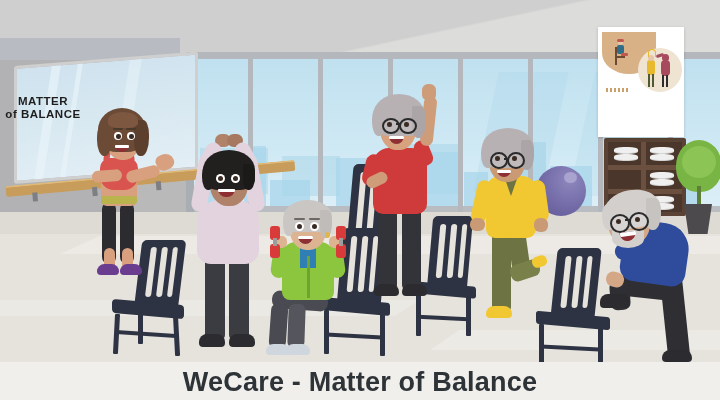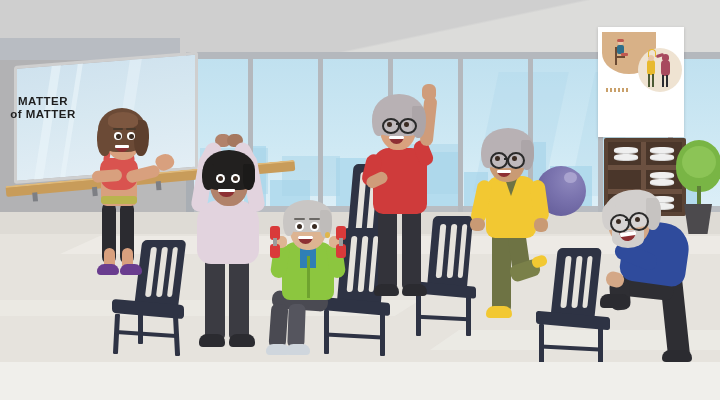--- a/index.html
+++ b/index.html
@@ -204,21 +204,21 @@
   <div class="pfig" style="left:648px;top:49px;width:6px;height:7px;border:1.6px solid #e8b92e;border-bottom:none;border-radius:5px 5px 0 0;background:transparent;"></div>
   <div class="pfig" style="left:648px;top:74px;width:2.4px;height:13px;background:#4d5a34;"></div>
   <div class="pfig" style="left:652px;top:74px;width:2.4px;height:13px;background:#4d5a34;"></div>
   <div class="pfig" style="left:661px;top:60px;width:9px;height:16px;background:#a84a5e;border-radius:4px;"></div>
   <div class="pfig" style="left:662px;top:54px;width:7px;height:7px;background:#a84a5e;border-radius:50% 50% 40% 40%;"></div>
   <div class="pfig" style="left:656px;top:54px;width:8px;height:3px;background:#a84a5e;border-radius:2px;transform:rotate(-18deg);"></div>
   <div class="pfig" style="left:662px;top:75px;width:2.4px;height:12px;background:#2b2b30;"></div>
   <div class="pfig" style="left:666px;top:75px;width:2.4px;height:12px;background:#2b2b30;"></div>
   <div class="abs" id="poster-dots"></div>
   <div class="abs" id="poster-t1">MATTER</div>
-  <div class="abs" id="poster-t2">of  MATTER</div>
+  <div class="abs" id="poster-t2">of  BALANCE</div>
 
   <div class="chair" style="left:108px;top:240px;width:86px;height:118px;">
     <div class="ch-back" style="left:30px;top:0;width:44px;height:70px;transform:skewX(-7deg);"></div>
     <div class="ch-slot" style="left:40px;top:7px;width:6px;height:50px;transform:skewX(-7deg);"></div>
     <div class="ch-slot" style="left:51px;top:7px;width:6px;height:50px;transform:skewX(-7deg);"></div>
     <div class="ch-slot" style="left:62px;top:7px;width:5px;height:50px;transform:skewX(-7deg);"></div>
     <div class="ch-seat" style="left:4px;top:62px;width:72px;height:14px;border-radius:4px;transform:skewY(5deg);"></div>
     <div class="ch-leg" style="left:6px;top:74px;width:5px;height:40px;transform:rotate(3deg);"></div>
     <div class="ch-leg" style="left:66px;top:74px;width:5px;height:42px;transform:rotate(-3deg);"></div>
     <div class="ch-leg" style="left:30px;top:70px;width:5px;height:34px;"></div>
@@ -423,14 +423,15 @@
     <div class="glasses-l" style="left:30px;top:46px;width:16px;height:15px;"></div>
     <div class="glasses-r" style="left:49px;top:44px;width:16px;height:15px;"></div>
     <div class="glasses-bridge" style="left:45px;top:51px;width:5px;"></div>
     <div class="pupil" style="left:36px;top:51px;width:5px;height:5px;"></div>
     <div class="pupil" style="left:55px;top:49px;width:5px;height:5px;"></div>
     <div class="mouth" style="left:40px;top:64px;width:16px;height:9px;transform:rotate(-8deg);"></div>
     <div class="tooth" style="left:40px;top:64px;width:16px;height:3.5px;transform:rotate(-8deg);"></div>
   </div>
 
   <div class="abs" id="caption-bar"></div>
+  <div class="abs" id="caption-text">WeCare - Matter of Balance</div>
 
 </div>
 
 </body></html>

